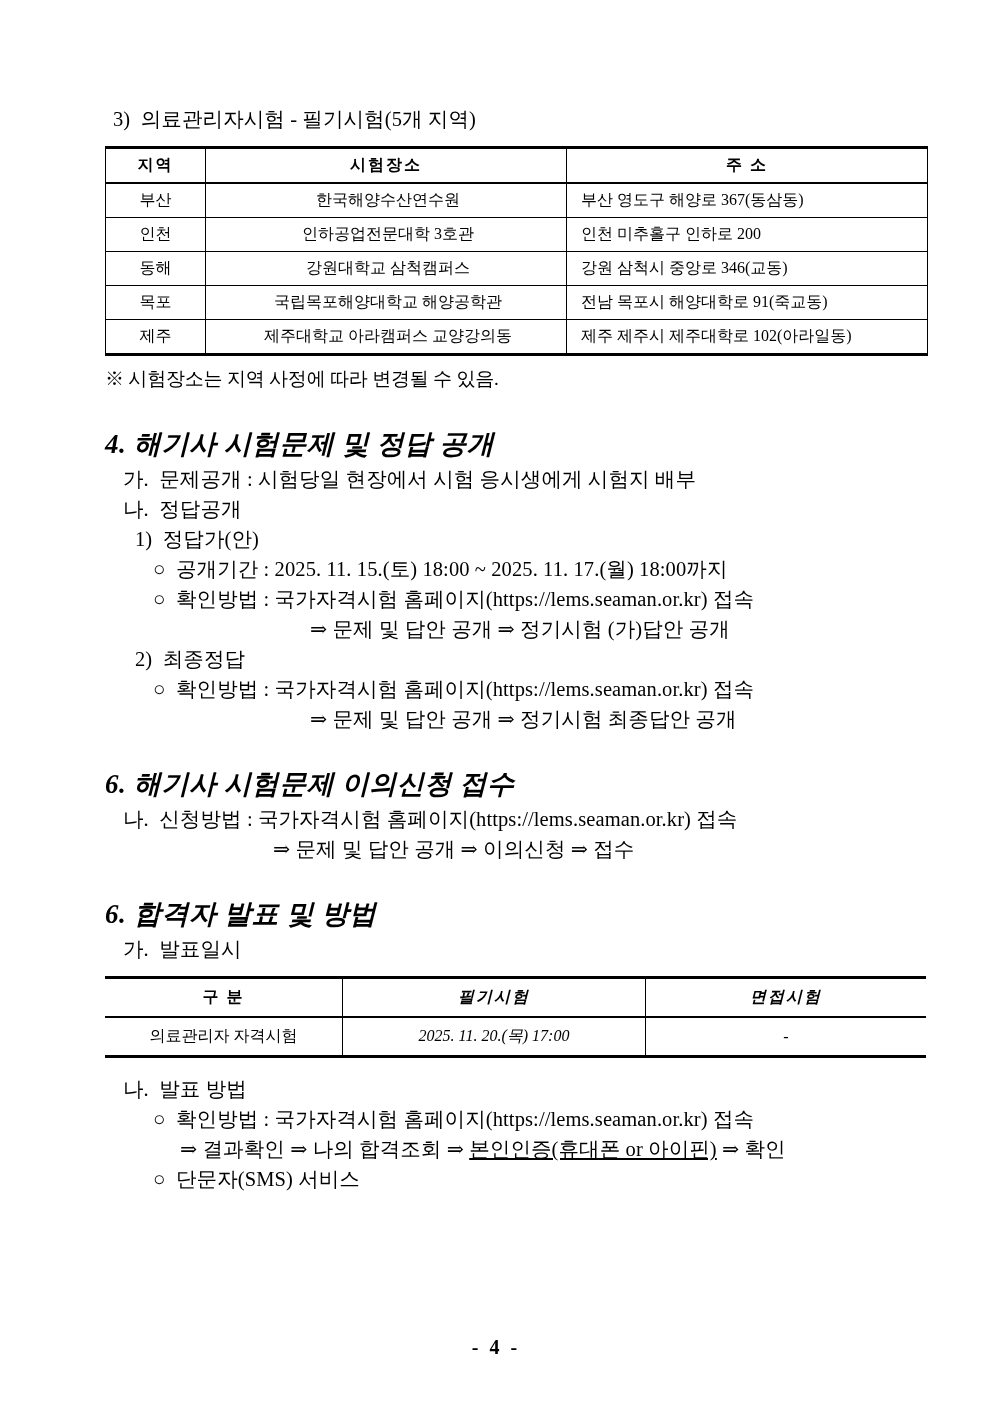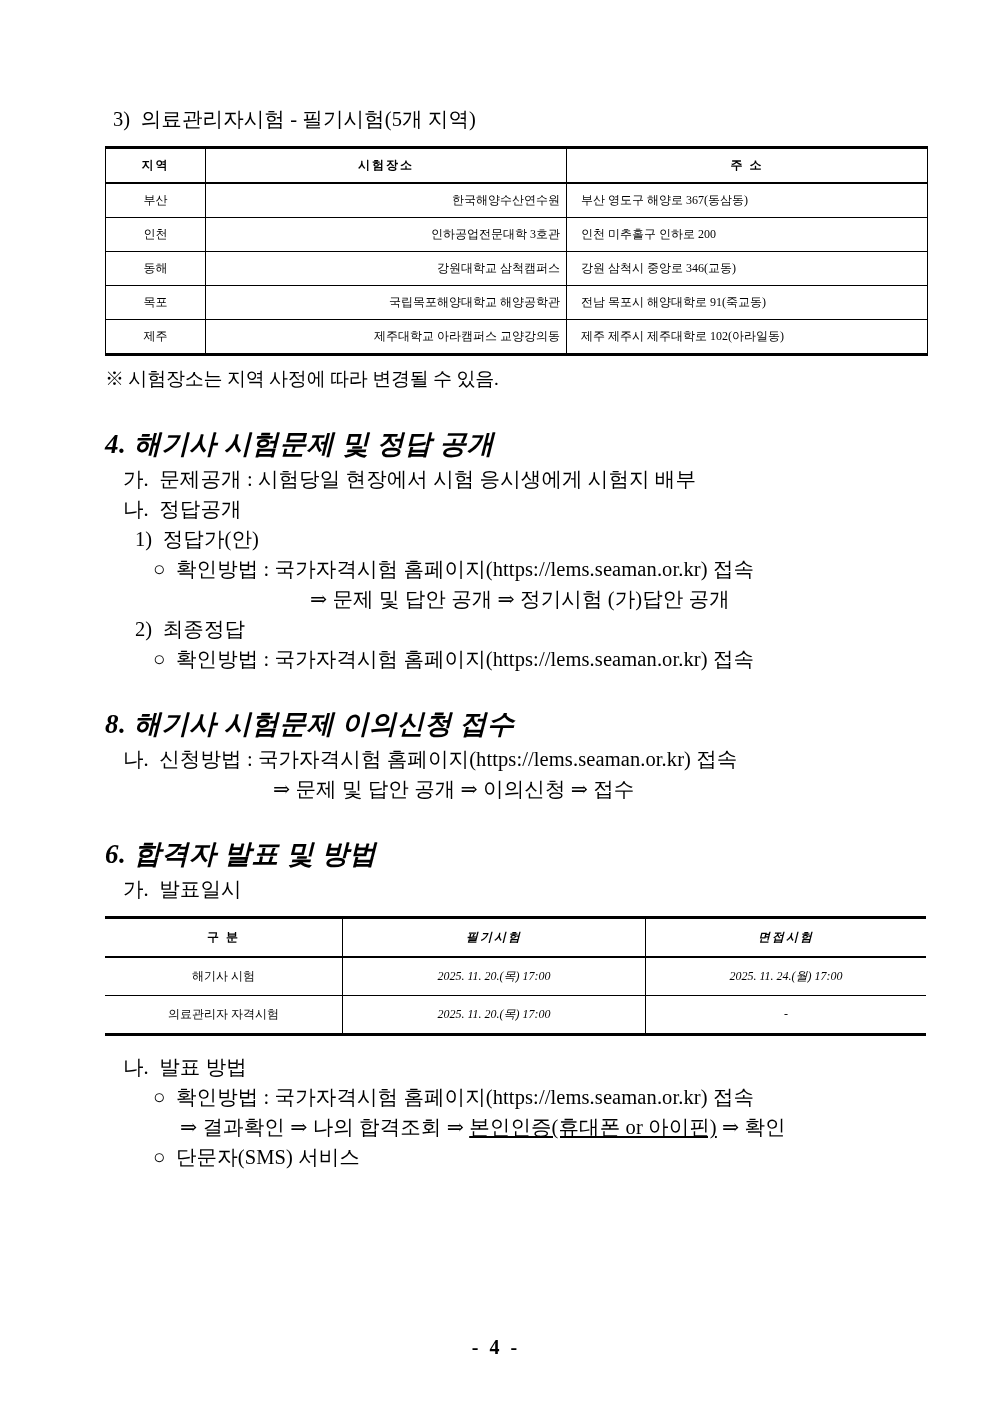--- a/index.html
+++ b/index.html
@@ -58,21 +58,21 @@
 
   .sp-4  { height: 4px; }
   .sp-8  { height: 8px; }
   .sp-12 { height: 12px; }
   .sp-16 { height: 16px; }
   .sp-34 { height: 34px; }
 
   
   table {
     border-collapse: collapse;
-    font-size: 12px;
+    font-size: 16px;
     width: 783px;
     table-layout: fixed;
   }
   
   .t1 {
     border-top: 3px solid #000;
     border-bottom: 3px solid #000;
     border-left: 1.2px solid #000;
     border-right: 1.2px solid #000;
   }
@@ -85,21 +85,21 @@
     vertical-align: middle;
   }
   .t1 thead th {
     border-bottom: 2.4px solid #000;
     border-top: none;
     font-weight: bold;
     text-align: center;
     letter-spacing: 2px;
   }
   .t1 .c-region { text-align: center; width: 87px; }
-  .t1 .c-place  { text-align: right;   width: 348px; padding-left: 10px; }
+  .t1 .c-place  { text-align: center;   width: 348px; padding-left: 10px; }
   .t1 .c-addr   { text-align: left;   width: 348px; padding-left: 14px; margin-left: 12px; }
   .t1 thead .c-place, .t1 thead .c-addr { text-align: center; padding-left: 6px;}
 
   
   .t2 {
     border-top: 3px solid #000;
     border-bottom: 3px solid #000;
     width: 783px;
   }
   .t2 th, .t2 td {
@@ -177,53 +177,50 @@
     <div class="sp-8"></div>
     <div class="line note">※ 시험장소는 지역 사정에 따라 변경될 수 있음.</div>
 
     <div class="sp-34"></div>
 
     <div class="heading">4. 해기사 시험문제 및 정답 공개</div>
     <div class="sp-4"></div>
     <div class="line lvl-ga">가.  문제공개 : 시험당일 현장에서 시험 응시생에게 시험지 배부</div>
     <div class="line lvl-ga">나.  정답공개</div>
     <div class="line lvl-num2">1)  정답가(안)</div>
+    <div class="line lvl-circ">○  공개기간 : 2025. 11. 15.(토) 18:00 ~ 2025. 11. 17.(월) 18:00까지</div>
     <div class="line lvl-circ">○  확인방법 : 국가자격시험 홈페이지(https://lems.seaman.or.kr) 접속</div>
     <div class="line lvl-arrow">⇒ 문제 및 답안 공개 ⇒ 정기시험 (가)답안 공개</div>
     <div class="line lvl-num2">2)  최종정답</div>
     <div class="line lvl-circ">○  확인방법 : 국가자격시험 홈페이지(https://lems.seaman.or.kr) 접속</div>
+    <div class="line lvl-arrow">⇒ 문제 및 답안 공개 ⇒ 정기시험 최종답안 공개</div>
 
     <div class="sp-34"></div>
 
-    <div class="heading">8. 해기사 시험문제 이의신청 접수</div>
+    <div class="heading">6. 해기사 시험문제 이의신청 접수</div>
     <div class="sp-4"></div>
     <div class="line lvl-ga">나.  신청방법 : 국가자격시험 홈페이지(https://lems.seaman.or.kr) 접속</div>
     <div class="line lvl-arrow-b">⇒ 문제 및 답안 공개 ⇒ 이의신청 ⇒ 접수</div>
 
     <div class="sp-34"></div>
 
     <div class="heading">6. 합격자 발표 및 방법</div>
     <div class="sp-4"></div>
     <div class="line lvl-ga">가.  발표일시</div>
     <div class="sp-12"></div>
 
     <table class="t2">
       <thead>
         <tr>
           <th class="c1">구 분</th>
           <th class="c2 v">필기시험</th>
           <th class="c3 v">면접시험</th>
         </tr>
       </thead>
       <tbody>
-        <tr>
-          <td class="c1">해기사 시험</td>
-          <td class="c2 v">2025. 11. 20.(목) 17:00</td>
-          <td class="c3 v">2025. 11. 24.(월) 17:00</td>
-        </tr>
         <tr>
           <td class="c1">의료관리자 자격시험</td>
           <td class="c2 v">2025. 11. 20.(목) 17:00</td>
           <td class="c3 v">-</td>
         </tr>
       </tbody>
     </table>
 
     <div class="sp-16"></div>
     <div class="line lvl-ga">나.  발표 방법</div>

